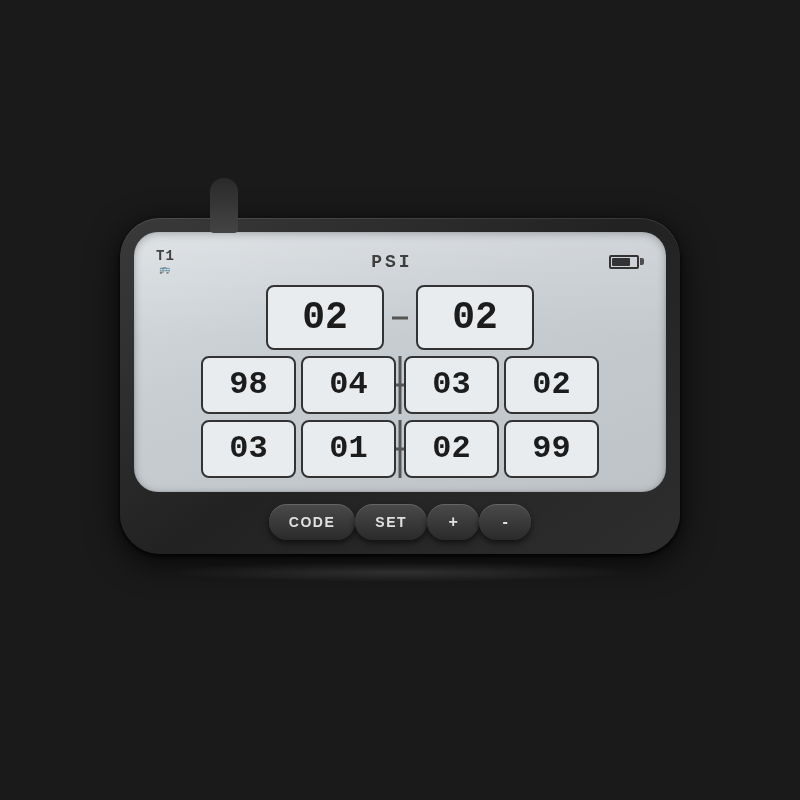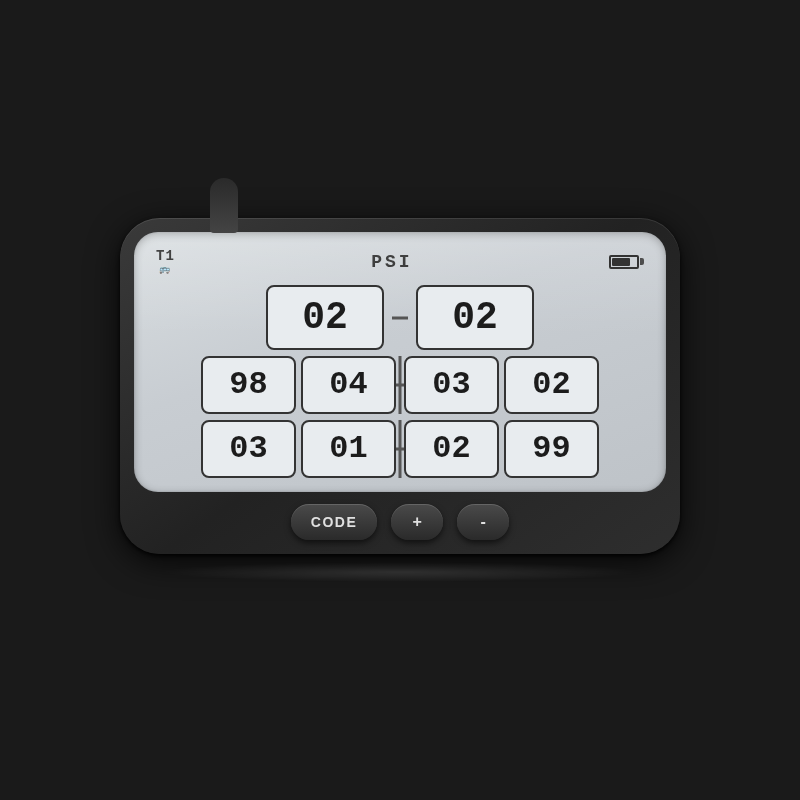--- a/index.html
+++ b/index.html
@@ -150,21 +150,20 @@
       font-weight: 900;
       color: #1c1c1c;
       font-family: 'Courier New', monospace;
       line-height: 1;
     }
 
     
     .buttons-row {
       display: flex;
       justify-content: center;
-      gap: 14px;
       margin-top: 12px;
       padding: 0 20px;
     }
 
     .btn {
       border: none;
       border-radius: 20px;
       cursor: pointer;
       font-weight: bold;
       background: linear-gradient(to bottom, #4a4a4a, #2a2a2a);
@@ -346,20 +345,21 @@
               <span class="seg-digit" style="font-size:32px;">9</span>
             </div>
           </div>
         </div>
 
       </div>
     </div>
 
     <div class="buttons-row">
       <button class="btn btn-text">CODE</button>
+      <button class="btn btn-text">SET</button>
       <button class="btn btn-symbol">+</button>
       <button class="btn btn-symbol">-</button>
     </div>
 
   </div>
 
   <div class="ground-shadow"></div>
 </div>
 
 </body></html>

